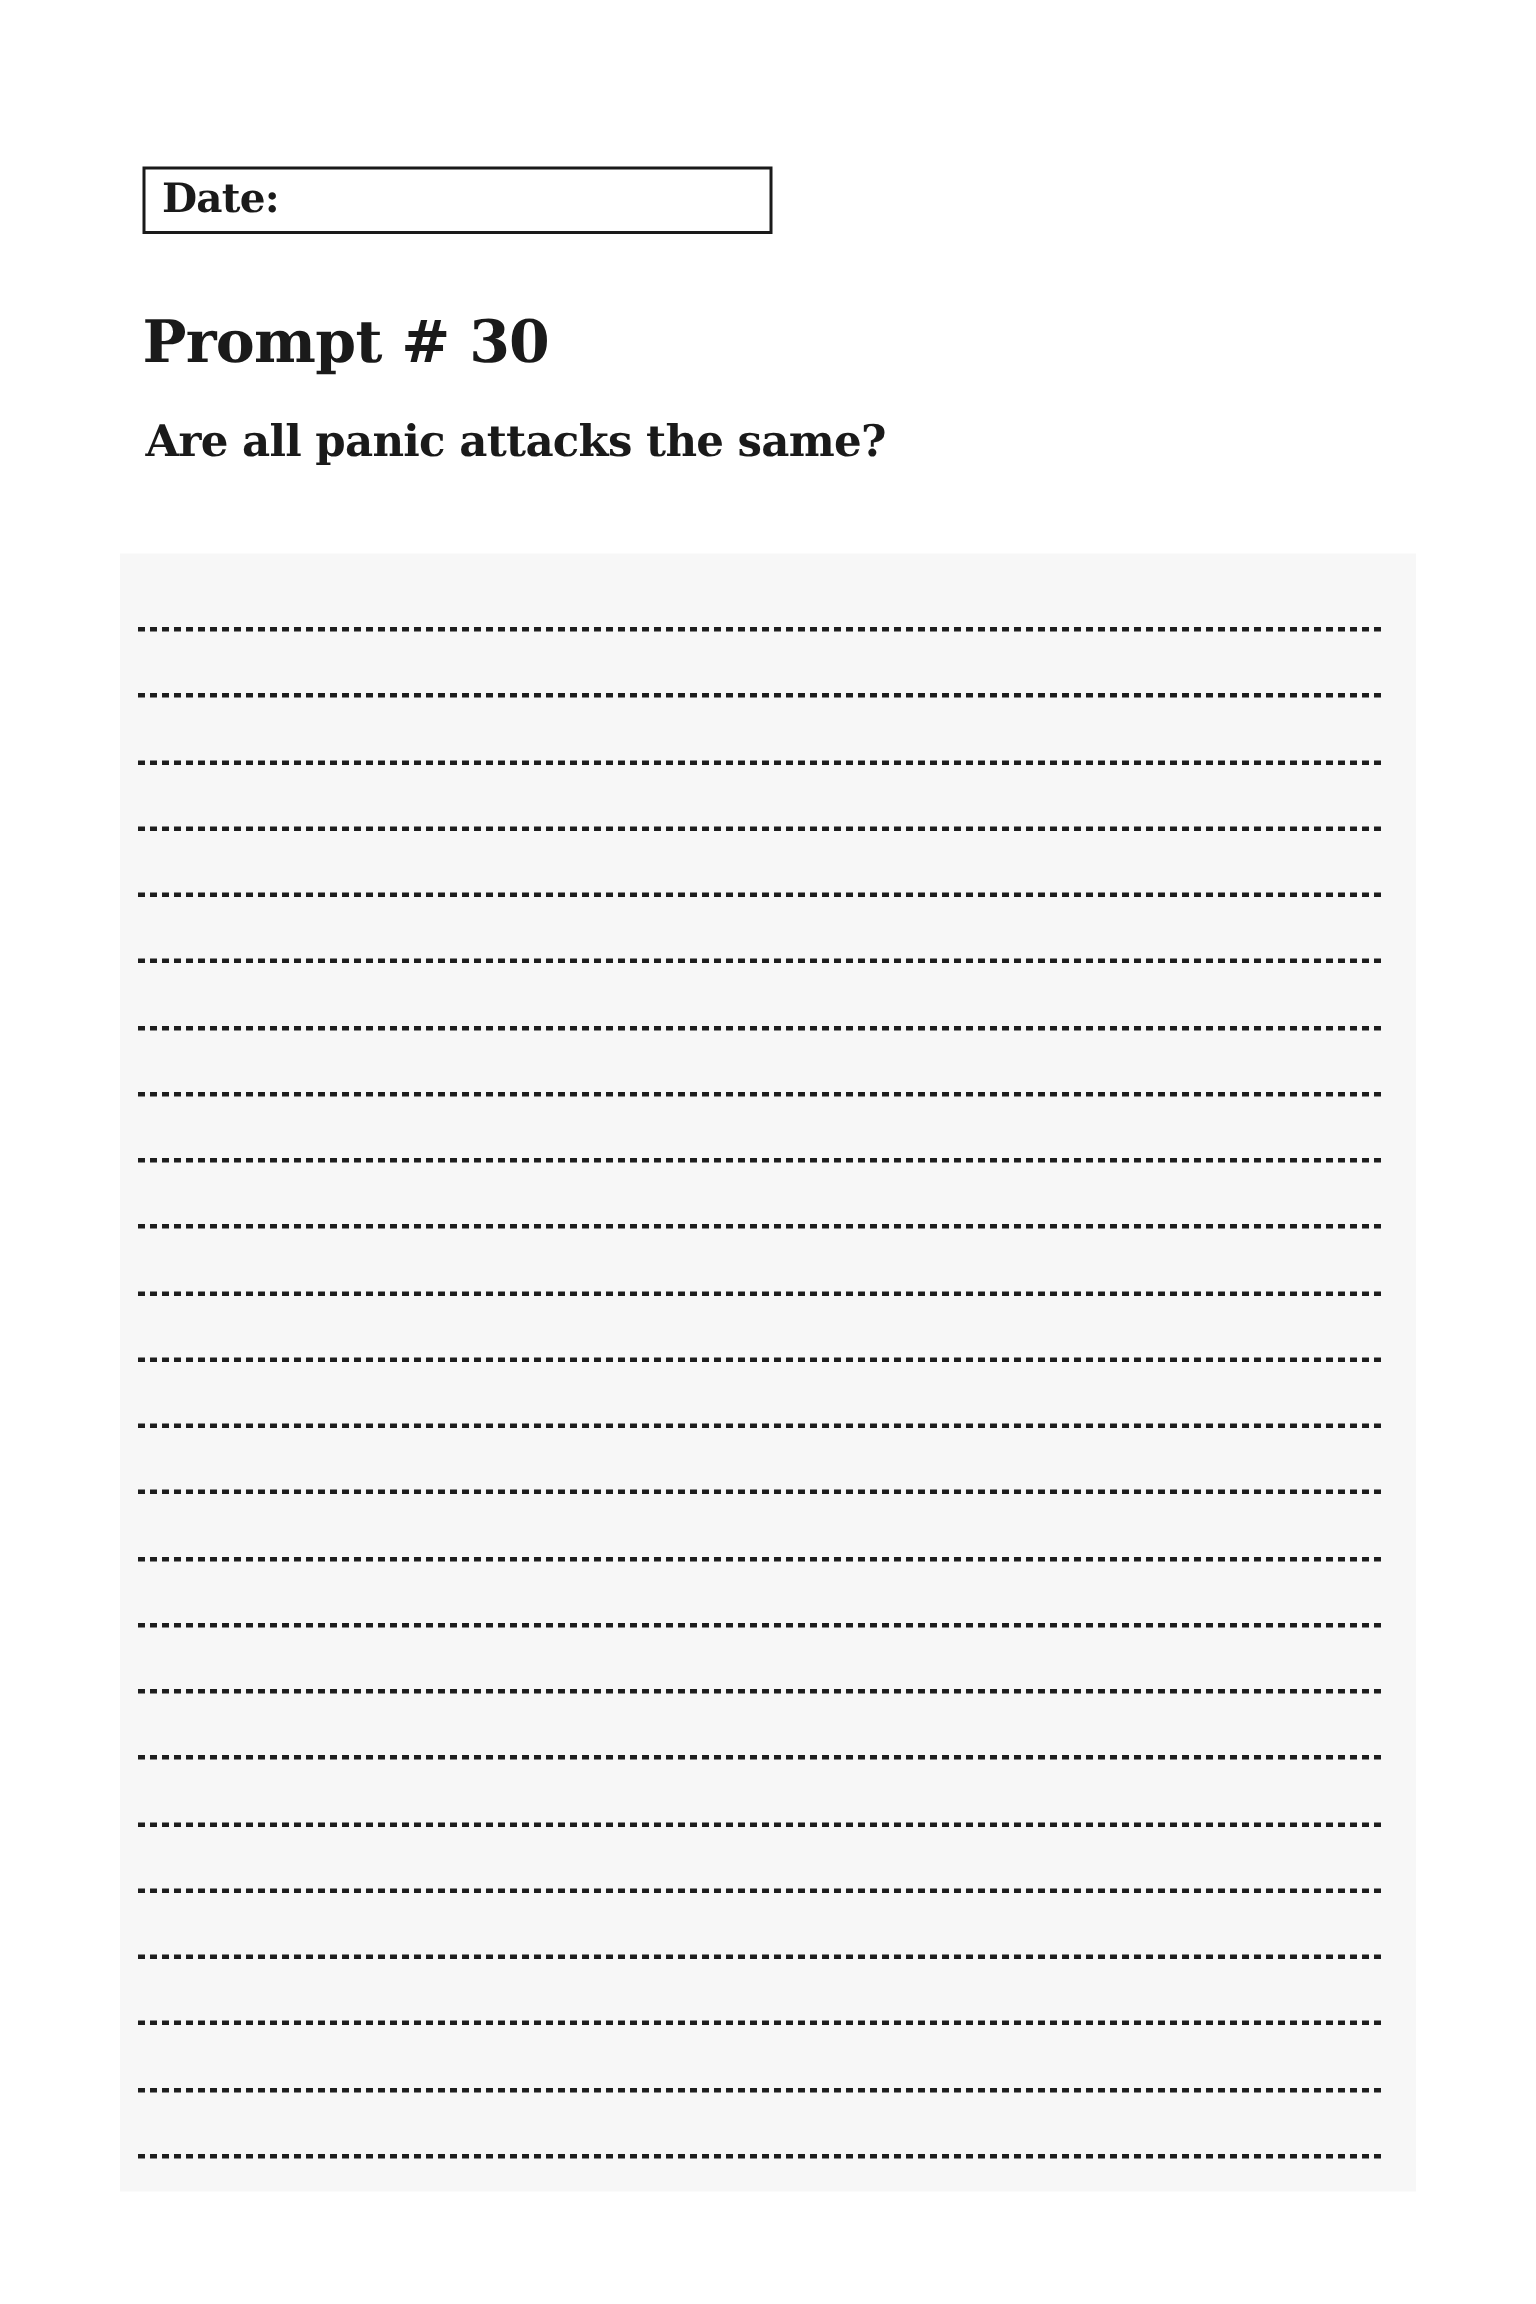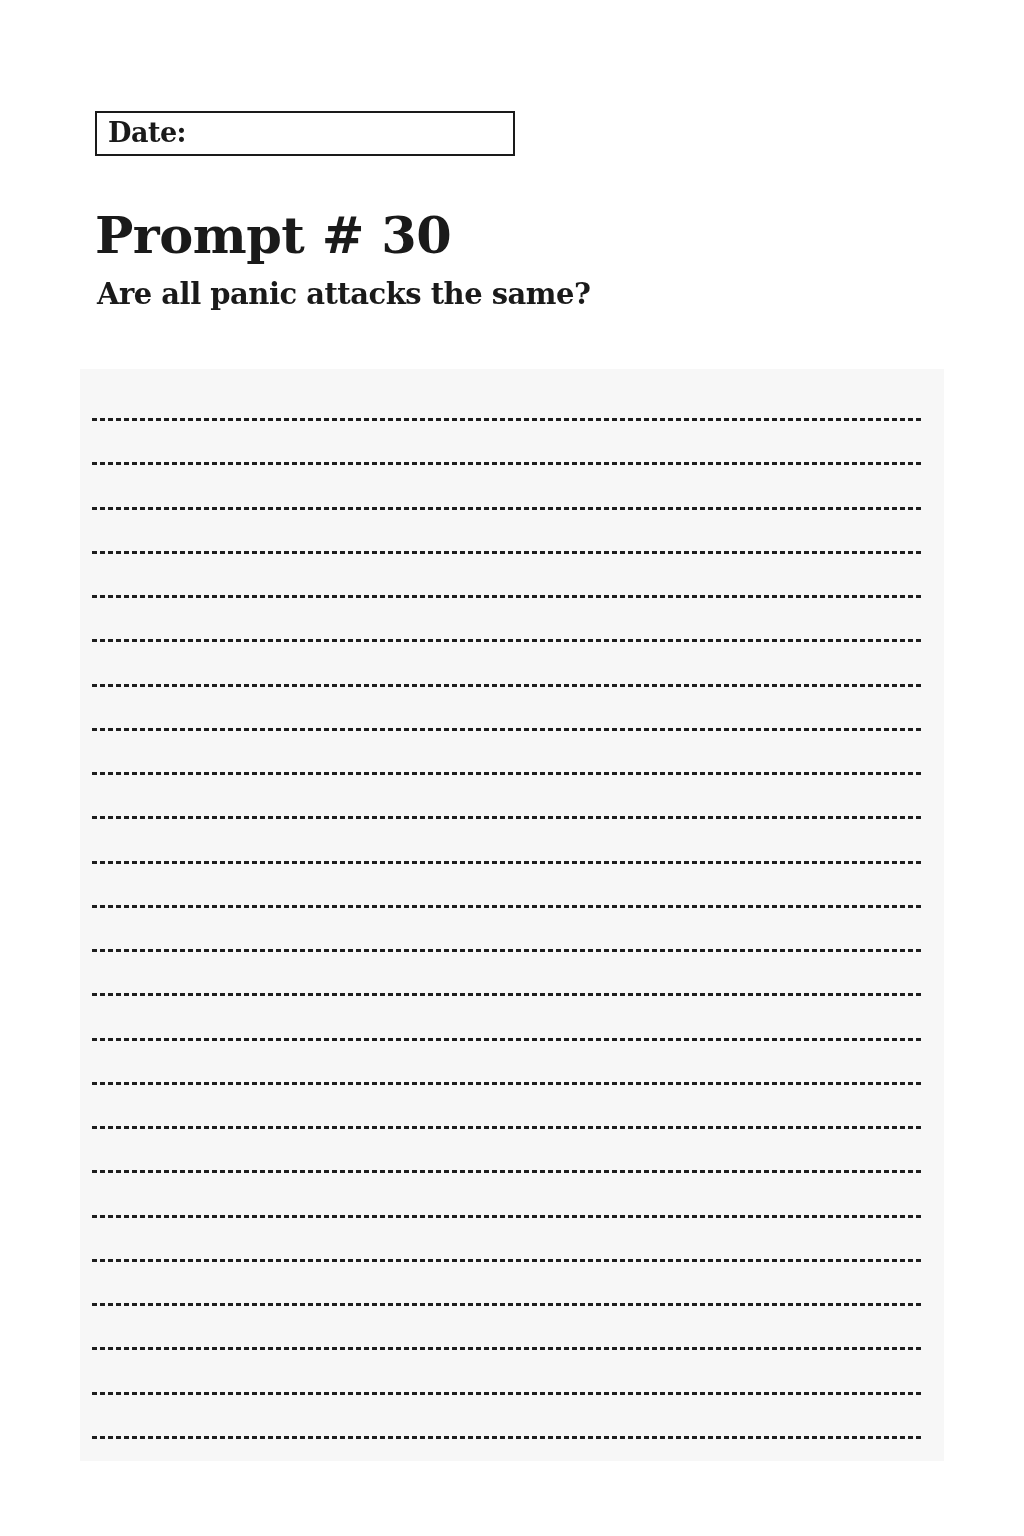--- a/index.html
+++ b/index.html
@@ -33,21 +33,21 @@
     font-size:27px;
     letter-spacing:-0.5px;
     line-height:1;
     transform:translateY(-1px);
   }
   .title{
     position:absolute;
     left:95px;
     top:205px;
     font-weight:700;
-    font-size:51px;
+    font-size:39px;
     letter-spacing:-0.5px;
     line-height:1.2;
   }
   .question{
     position:absolute;
     left:97px;
     top:277px;
     font-weight:700;
     font-size:29px;
     letter-spacing:-0.5px;

